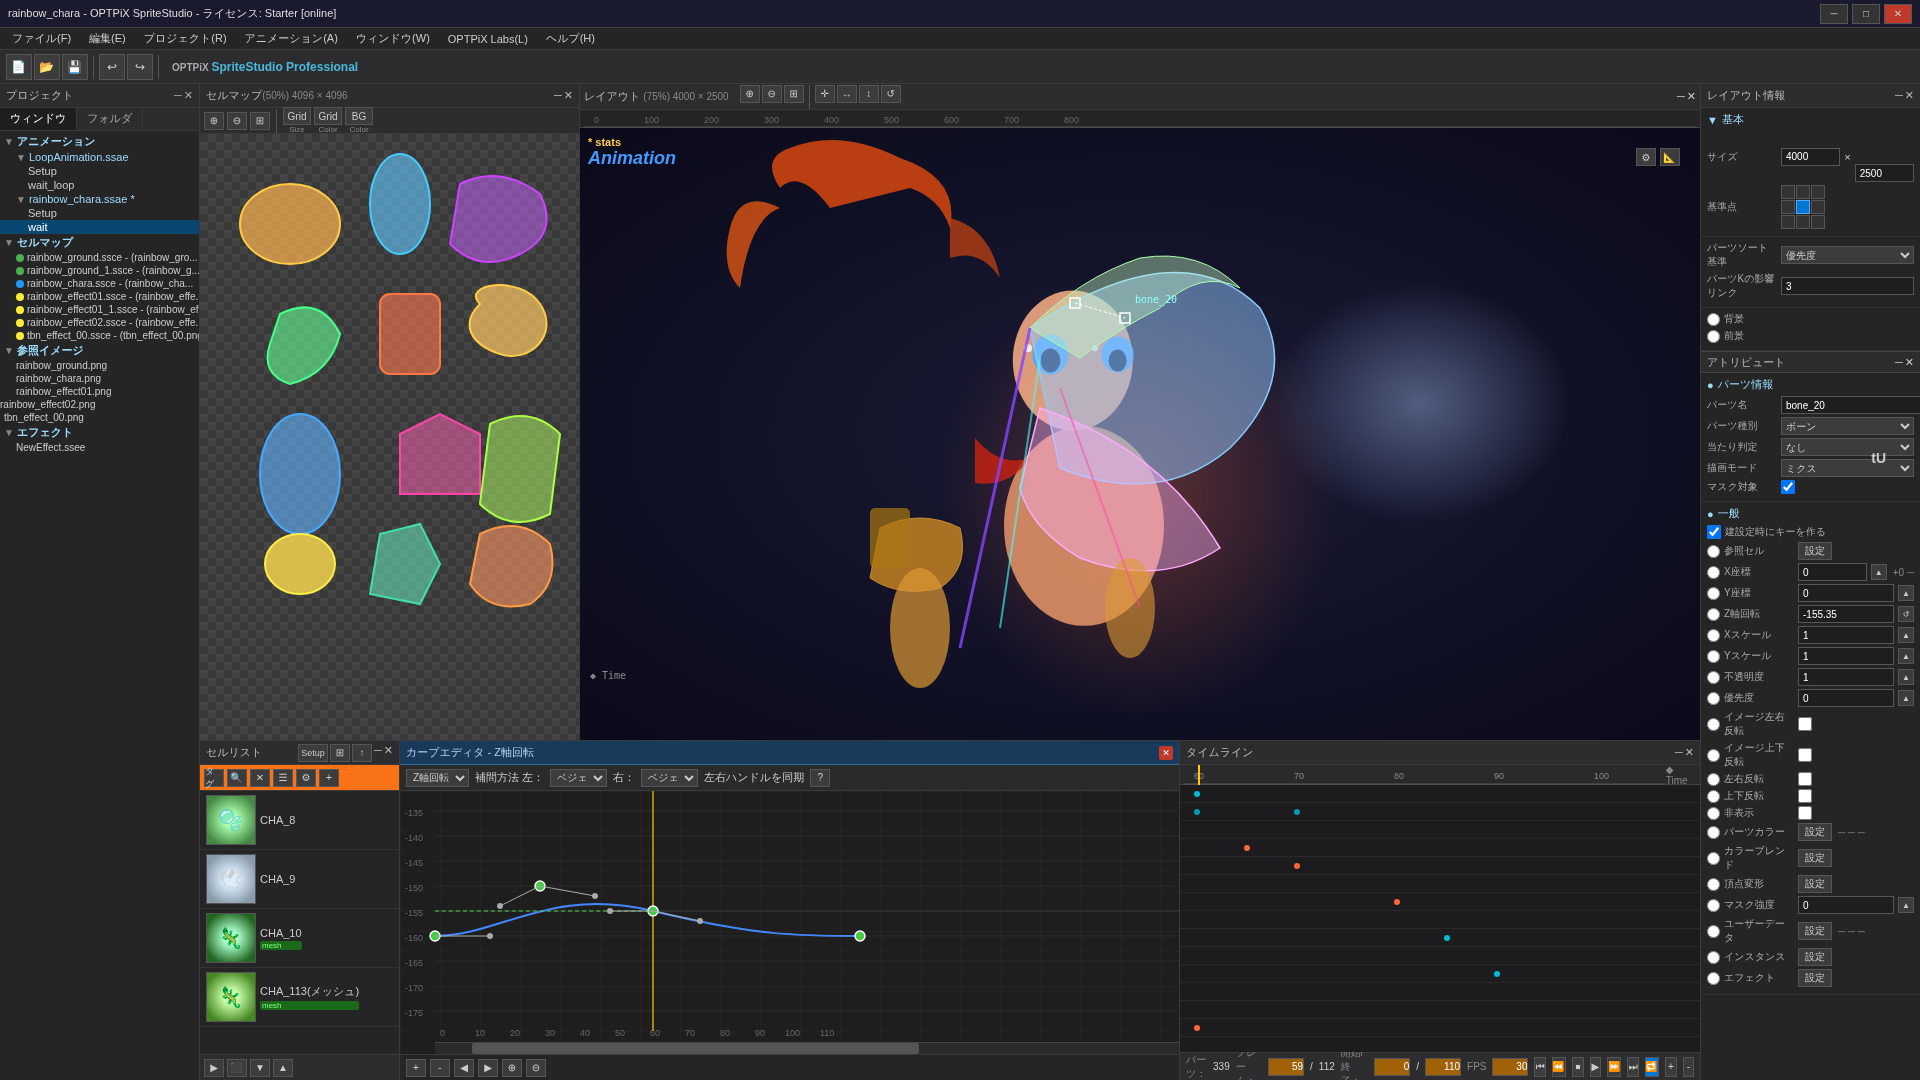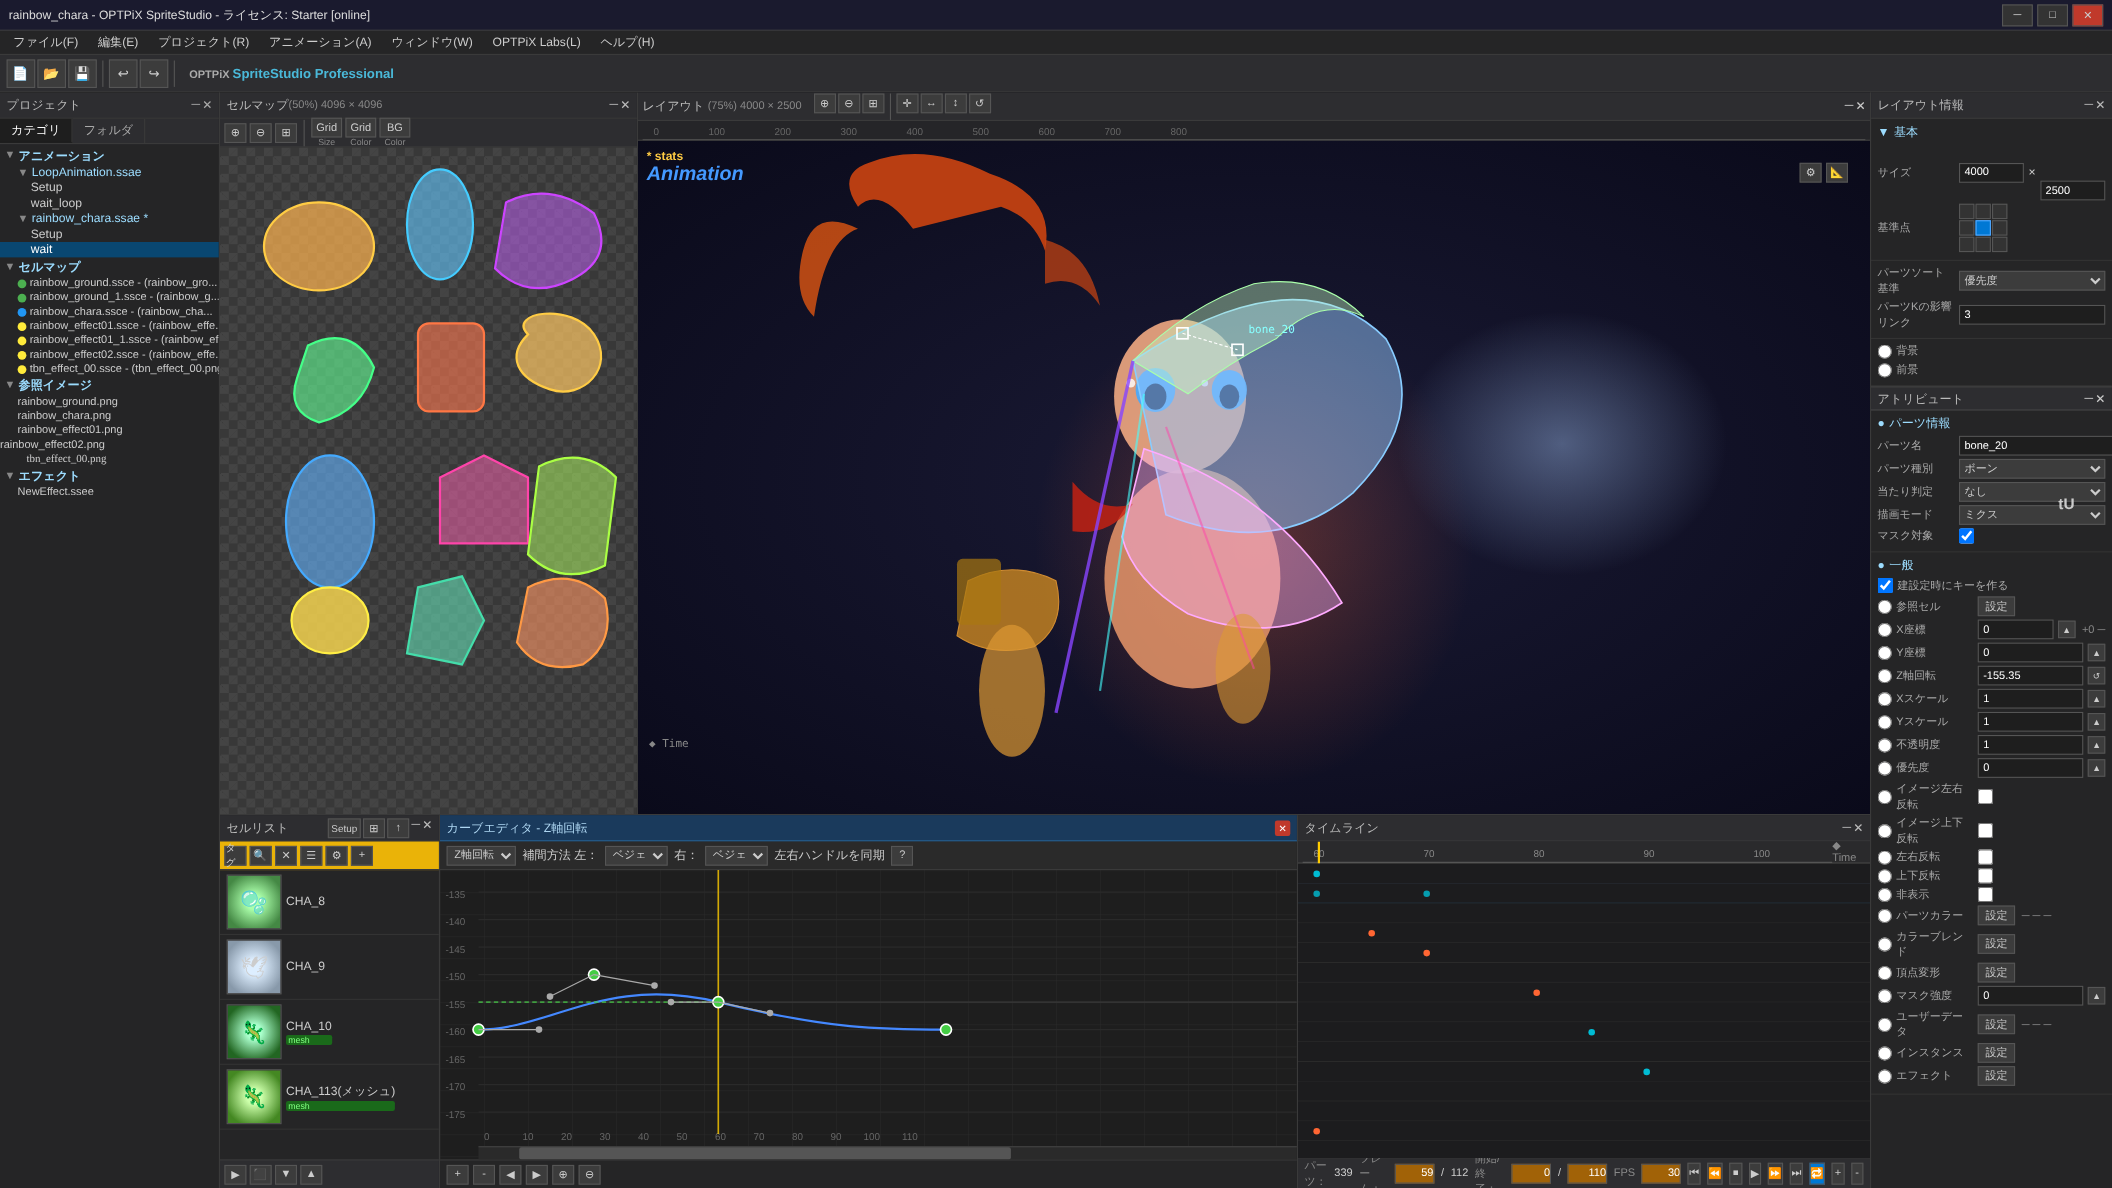--- a/index.html
+++ b/index.html
@@ -302,21 +302,21 @@
       background: #2d2d30;
       display: flex;
       align-items: center;
       padding: 0 6px;
       border-bottom: 1px solid #3a3a3a;
       font-size: 11px;
       color: #bbb;
     }
     .cell-list-toolbar {
       height: 26px;
-      background: #eab308;
+      background: #f97316;
       display: flex;
       align-items: center;
       padding: 0 4px;
       border-bottom: 1px solid #3a3a3a;
       gap: 3px;
     }
     .cell-list-items {
       flex: 1;
       overflow-y: auto;
       display: flex;
@@ -560,21 +560,21 @@
 
   <div id="left-panel">
     <div class="panel-header">
       <span>プロジェクト</span>
       <div class="panel-header-actions">
         <span>─</span>
         <span>✕</span>
       </div>
     </div>
     <div class="tab-bar">
-      <div class="tab active">カテゴリ</div>
+      <div class="tab active">ウィンドウ</div>
       <div class="tab">フォルダ</div>
     </div>
     <div class="tree-container">
 
       <div class="tree-item section-header">
         <span class="tree-icon">▼</span>
         <span>アニメーション</span>
       </div>
       <div class="tree-item" style="padding-left:16px;">
         <span class="tree-icon">▼</span>
@@ -639,21 +639,21 @@
       </div>
       <div class="tree-item" style="padding-left:16px;font-size:10px;">
         <span>rainbow_chara.png</span>
       </div>
       <div class="tree-item" style="padding-left:16px;font-size:10px;">
         <span>rainbow_effect01.png</span>
       </div>
       <div class="tree-item" style="padding-left:0;font-size:10px;">
         <span>rainbow_effect02.png</span>
       </div>
-      <div class="tree-item" style="padding-left:24px;font-size:10px;font-family:Liberation Serif, serif;">
+      <div class="tree-item" style="padding-left:4px;font-size:10px;">
         <span>tbn_effect_00.png</span>
       </div>
 
       <div class="tree-item section-header">
         <span class="tree-icon">▼</span>
         <span>エフェクト</span>
       </div>
       <div class="tree-item" style="padding-left:16px;font-size:10px;">
         <span>NewEffect.ssee</span>
       </div>

